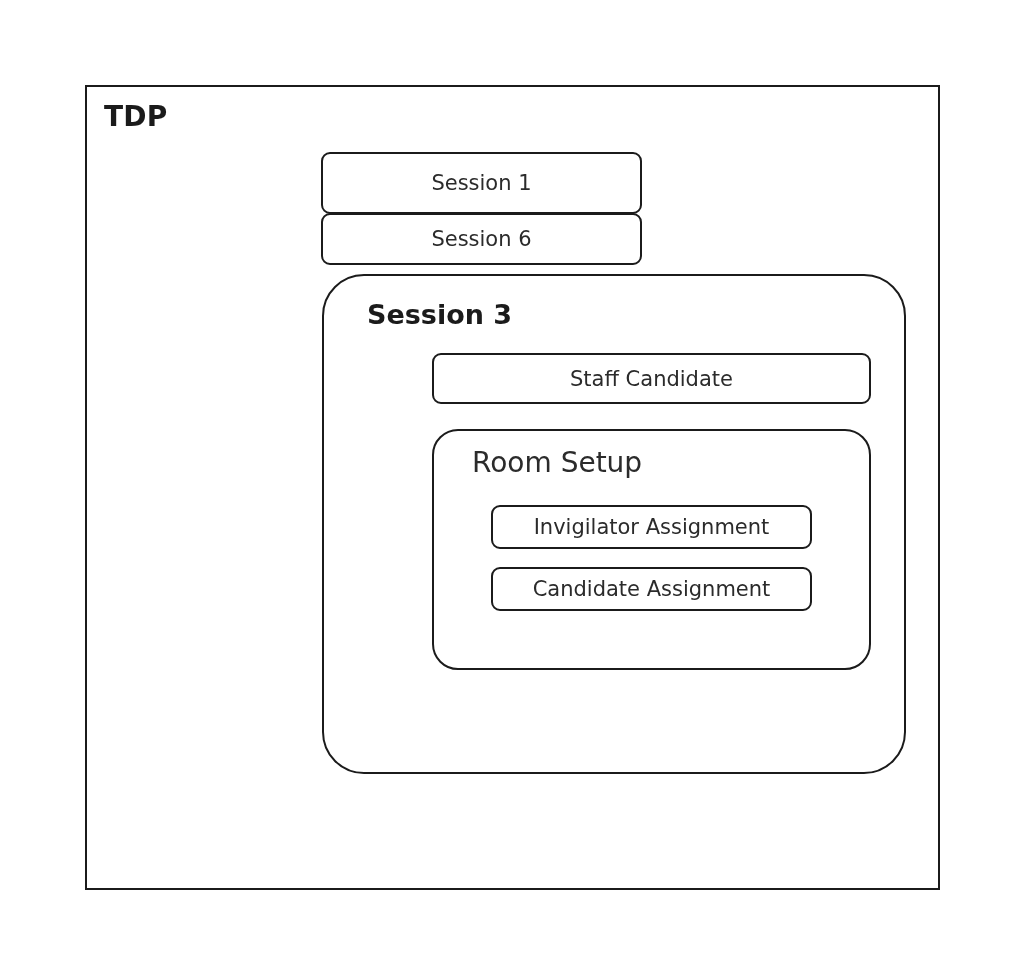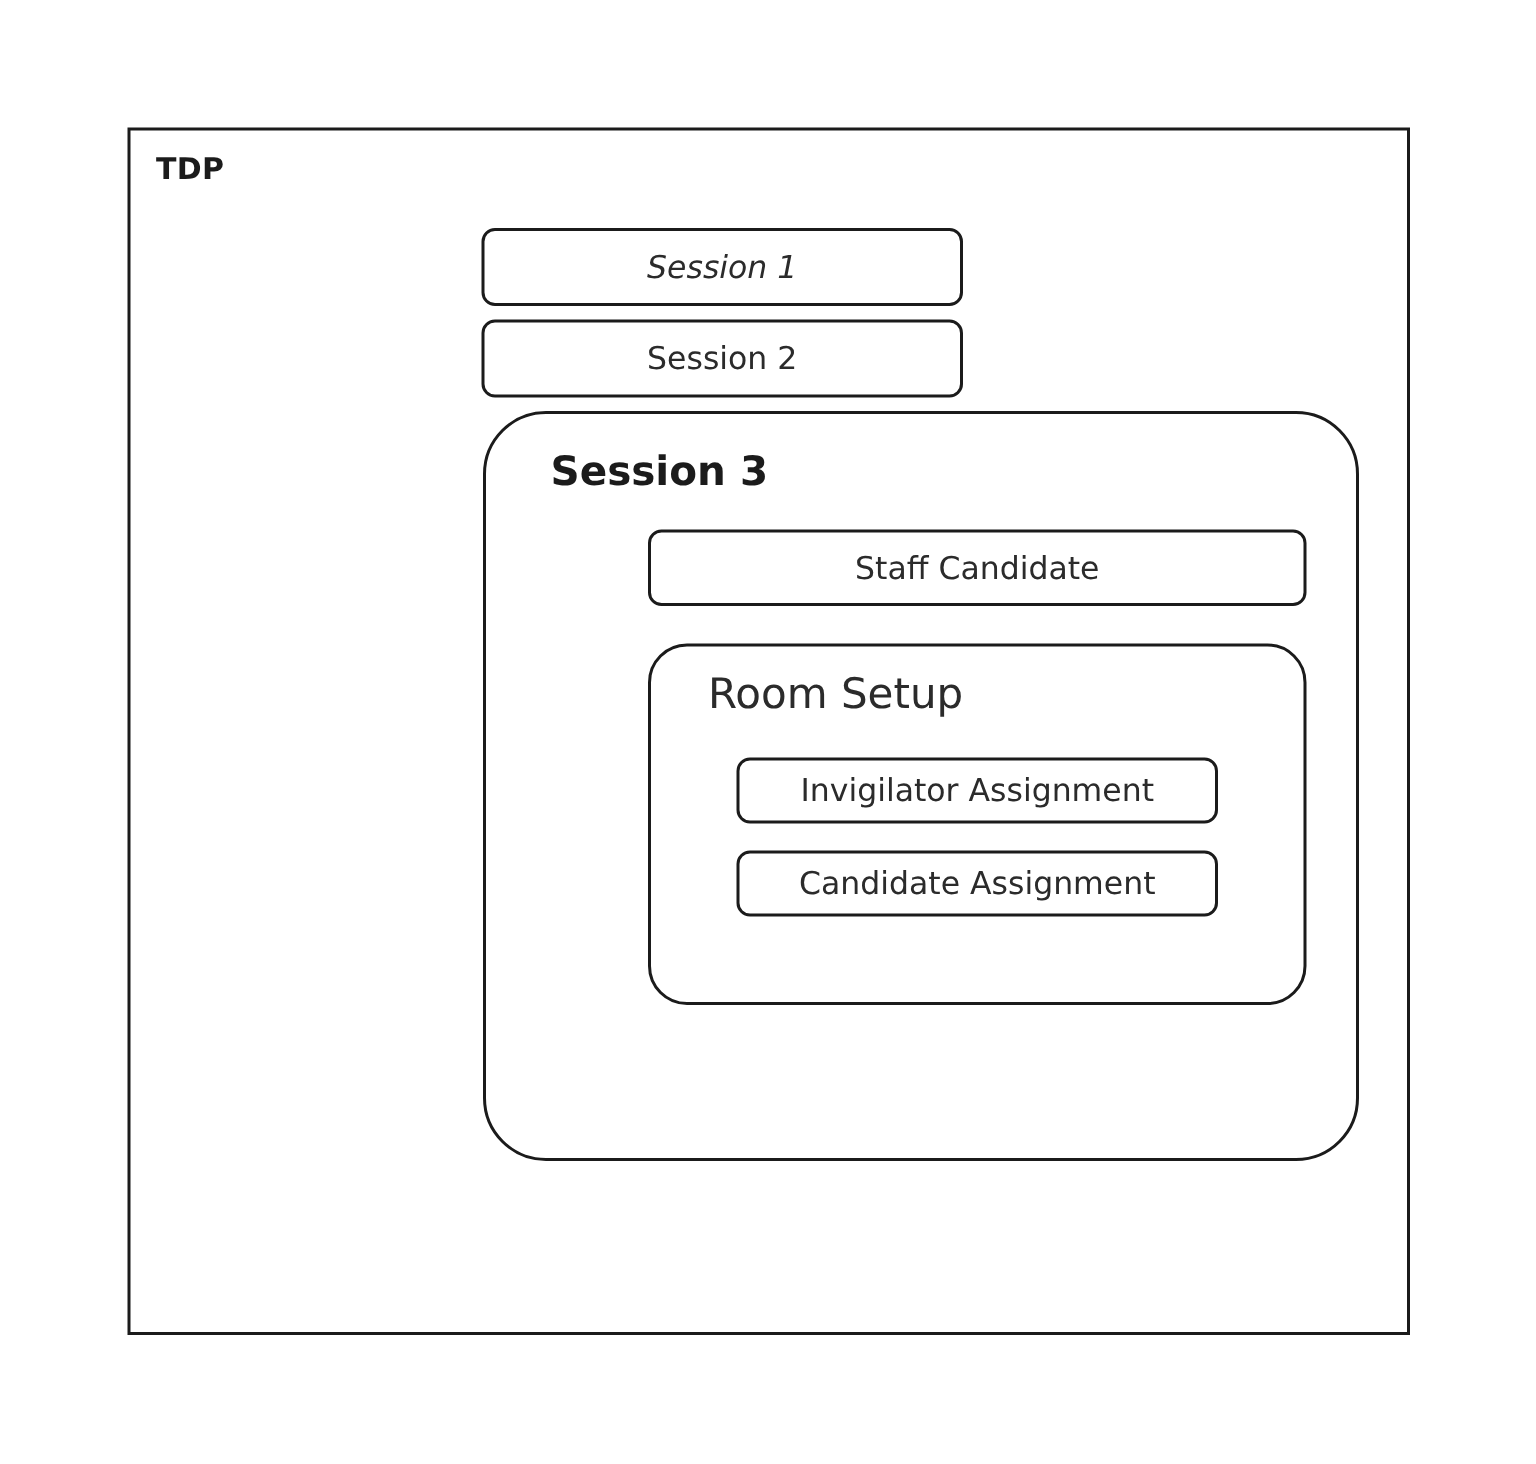--- a/index.html
+++ b/index.html
@@ -30,21 +30,21 @@
     height: 805px;
     border: 2.5px solid #1b1b1b;
     border-radius: 0px;
     background: #ffffff;
     box-sizing: border-box;
   }
   .tdp-label {
     position: absolute;
     left: 104px;
     top: 100px;
-    font-size: 20px;
+    font-size: 28px;
     font-weight: bold;
     color: #1b1b1b;
     letter-spacing: 0.2px;
     white-space: nowrap;
   }
 
   
   .node {
     position: absolute;
     box-sizing: border-box;
@@ -58,22 +58,21 @@
     white-space: nowrap;
   }
   .node.leaf {
     border-radius: 9px;
   }
 
   .session-1 {
     left: 321px;
     top: 152px;
     width: 321px;
-    height: 52px;
-    font-style: italic;
+    height: 62px;
   }
   .session-2 {
     left: 321px;
     top: 213px;
     width: 321px;
     height: 52px;
   }
 
   
   .session-3-container {
@@ -145,21 +144,21 @@
 <div class="canvas">
 
   <div class="tdp-box"></div>
   <div class="tdp-label">TDP</div>
 
   <div class="node leaf session-1">
     <span>Session 1</span>
   </div>
 
   <div class="node leaf session-2">
-    <span>Session 2</span>
+    <span>Session 6</span>
   </div>
 
   <div class="session-3-container"></div>
   <div class="session-3-label">Session 3</div>
 
   <div class="node leaf staff-assignment">
     <span>Staff Candidate</span>
   </div>
 
   <div class="room-setup-container"></div>

